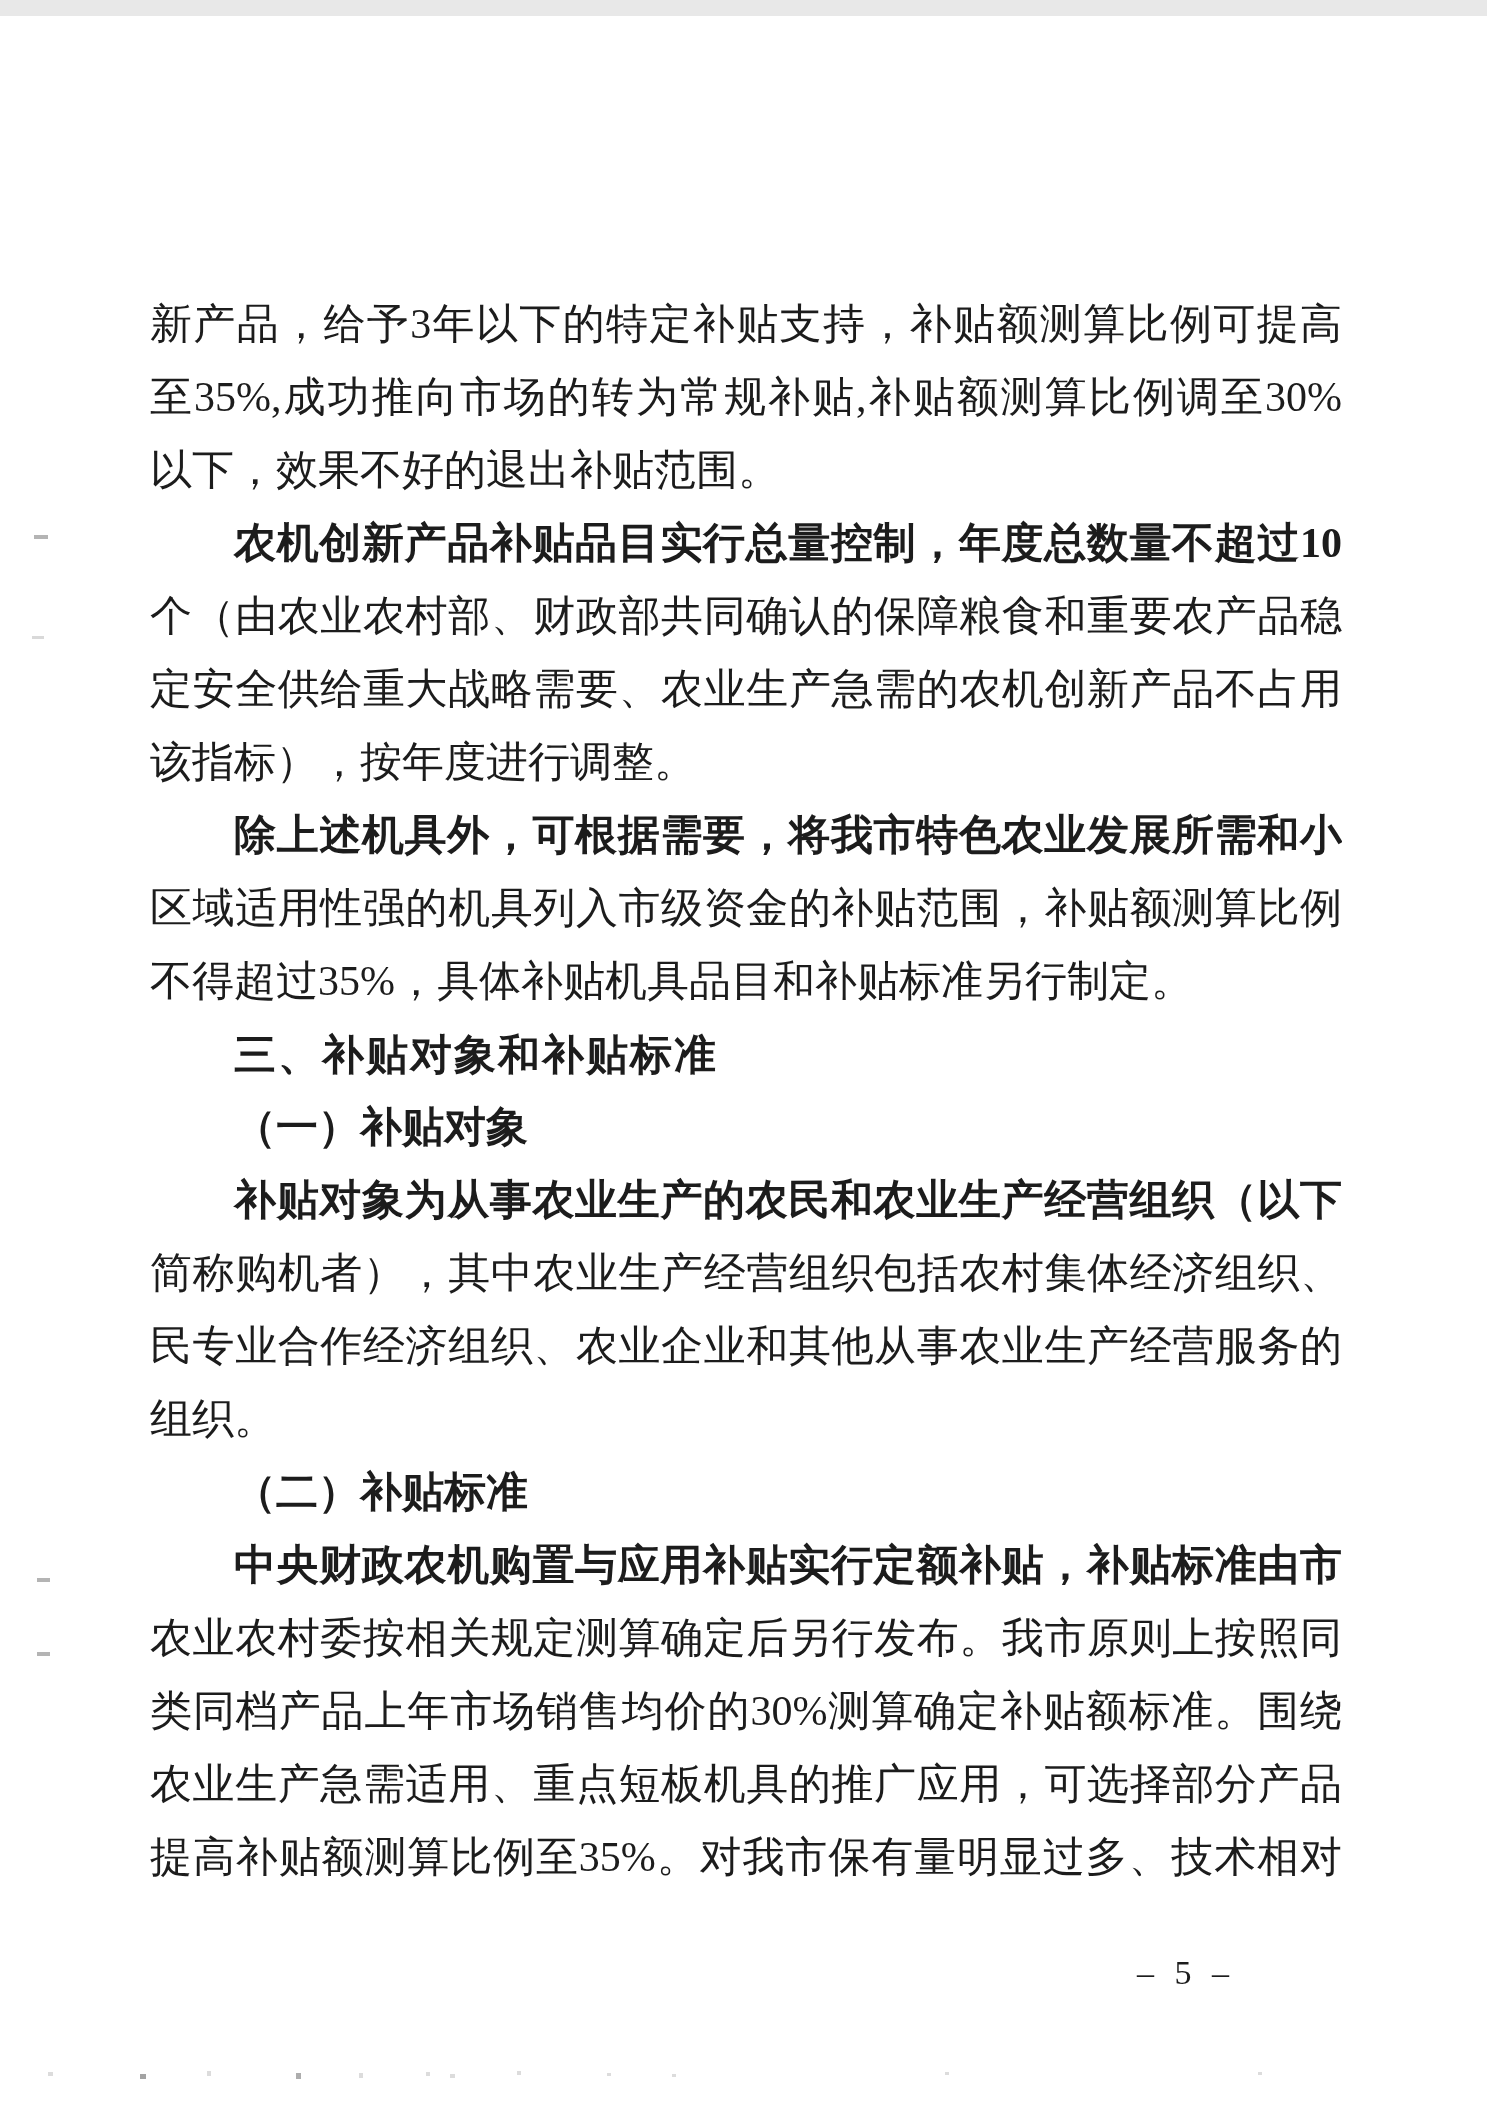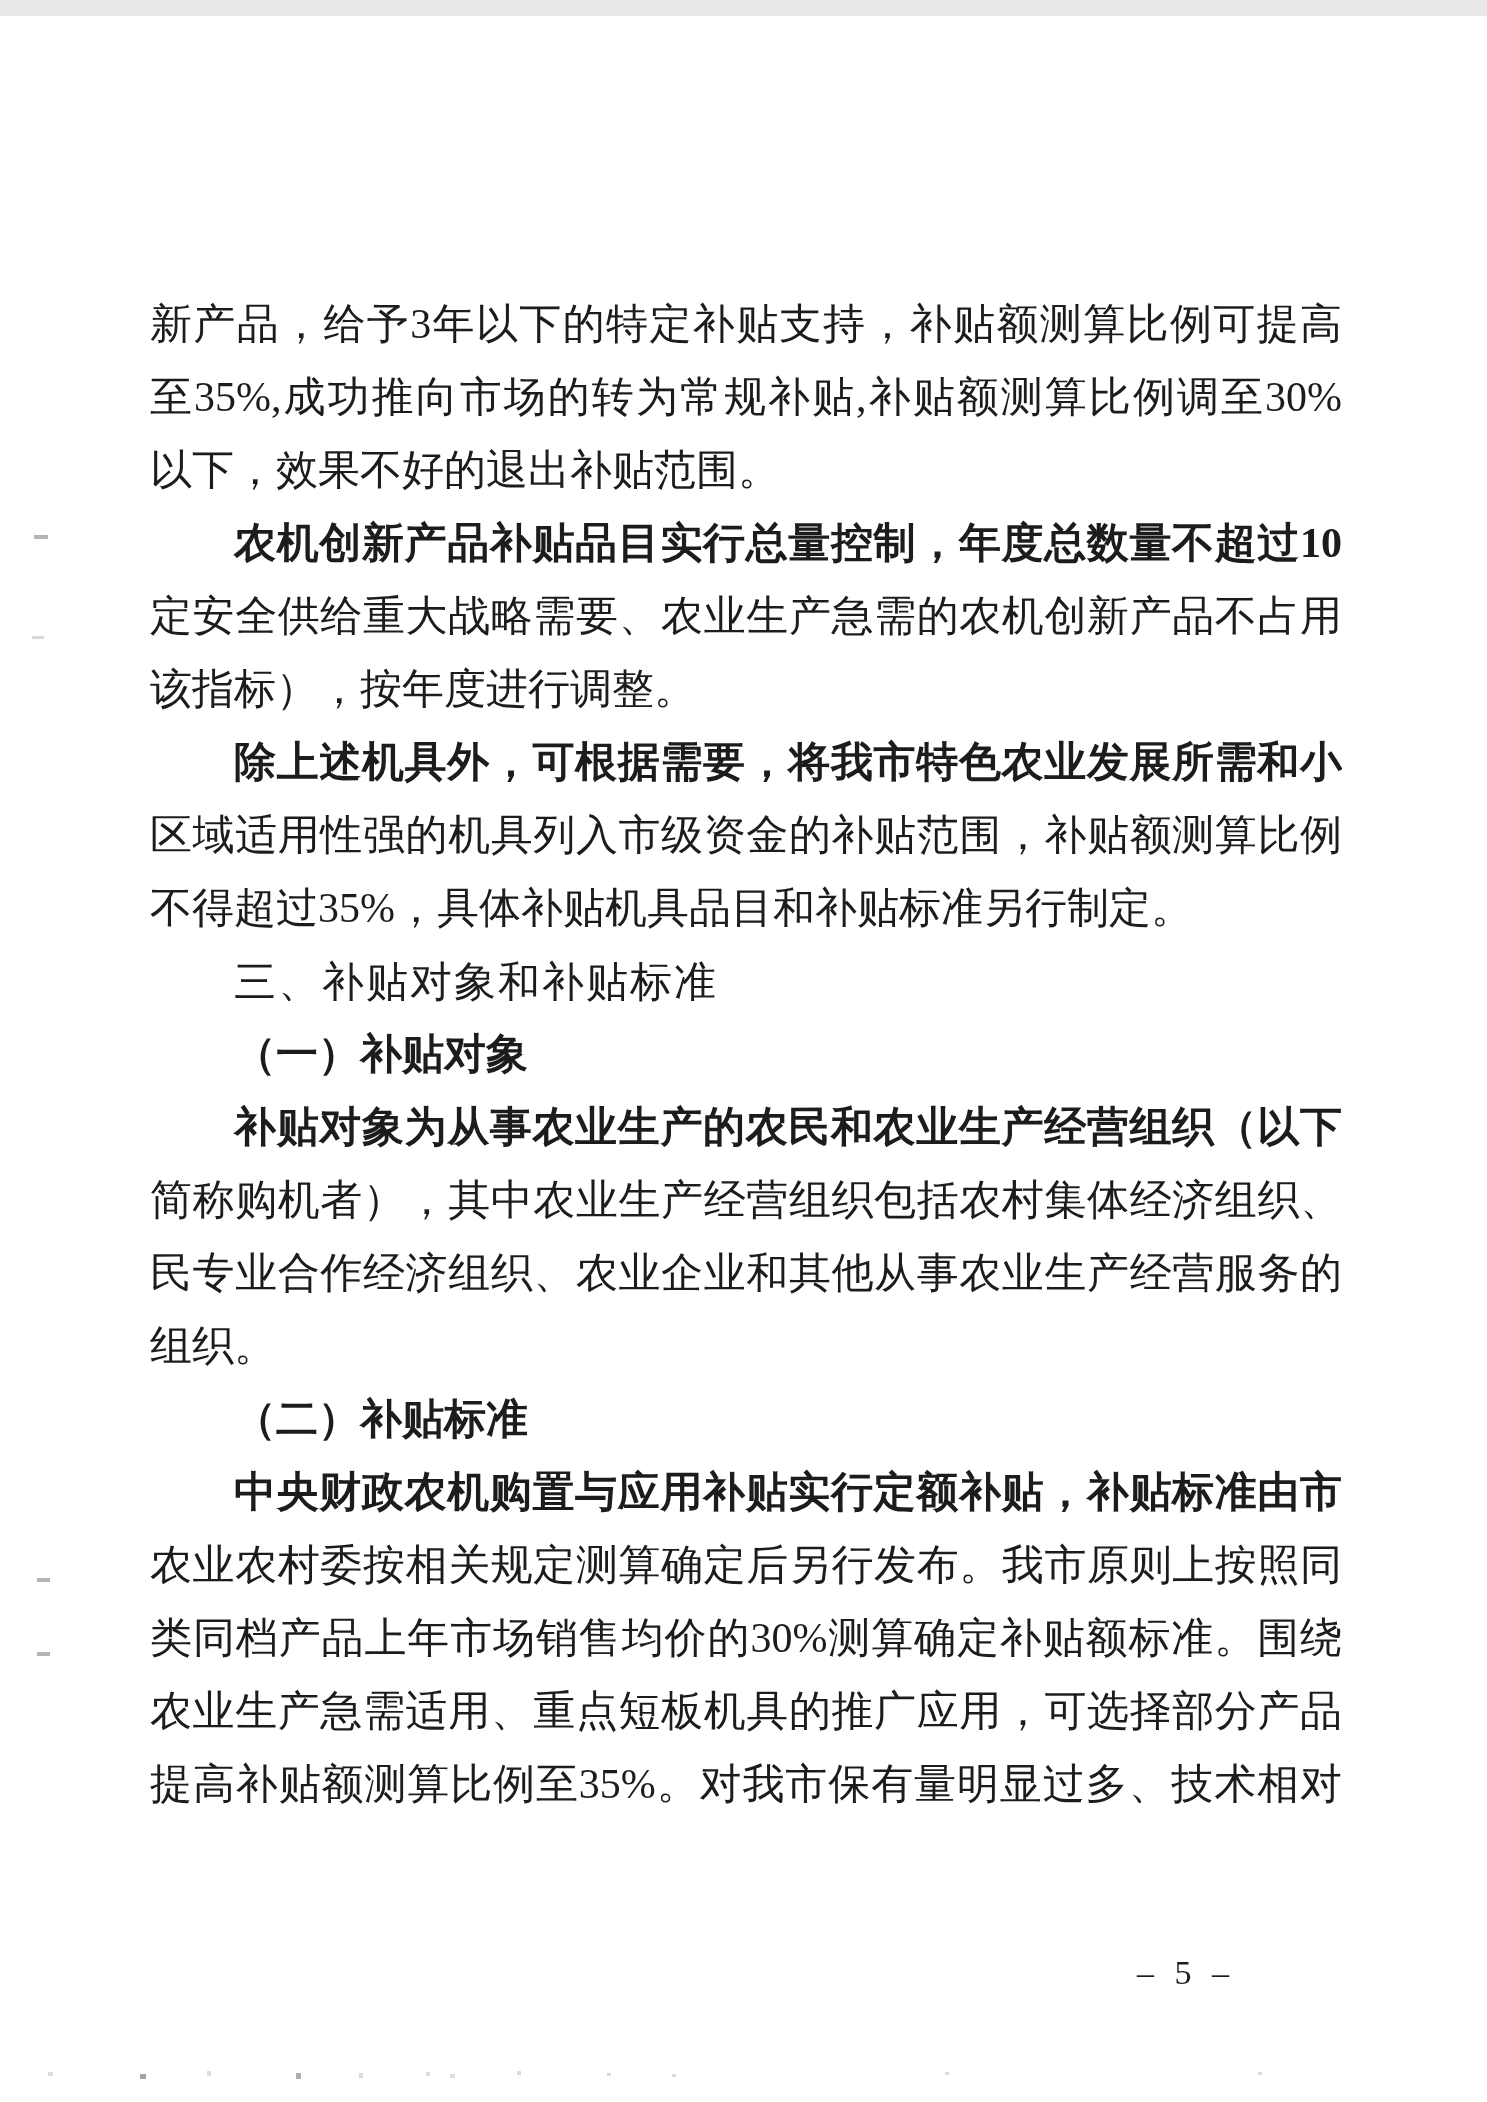--- a/index.html
+++ b/index.html
@@ -37,21 +37,21 @@
   .line.subheading {
     text-align: right;
     text-align-last: left;
   }
   .line.indent {
     text-indent: 84px;
     font-weight: bold;
   }
   .line.heading {
     font-family: "Liberation Sans", "DejaVu Sans", sans-serif;
-    font-weight: normal;
+    font-weight: bold;
     letter-spacing: 2px;
     text-align: center;
     text-align-last: left;
   }
   .page-number {
     position: absolute;
     top: 1938px;
     right: 252px;
     font-size: 34px;
     letter-spacing: 6px;
@@ -70,20 +70,21 @@
 </head>
 <body>
 
 <div class="page">
 
   <div class="text-block">
       <div class="line full">新产品，给予3年以下的特定补贴支持，补贴额测算比例可提高</div>
       <div class="line full">至35%,成功推向市场的转为常规补贴,补贴额测算比例调至30%</div>
       <div class="line end">以下，效果不好的退出补贴范围。</div>
       <div class="line full indent">农机创新产品补贴品目实行总量控制，年度总数量不超过10</div>
+      <div class="line full">个（由农业农村部、财政部共同确认的保障粮食和重要农产品稳</div>
       <div class="line full">定安全供给重大战略需要、农业生产急需的农机创新产品不占用</div>
       <div class="line end">该指标），按年度进行调整。</div>
       <div class="line full indent">除上述机具外，可根据需要，将我市特色农业发展所需和小</div>
       <div class="line full">区域适用性强的机具列入市级资金的补贴范围，补贴额测算比例</div>
       <div class="line end">不得超过35%，具体补贴机具品目和补贴标准另行制定。</div>
       <div class="line heading indent">三、补贴对象和补贴标准</div>
       <div class="line subheading indent">（一）补贴对象</div>
       <div class="line full indent">补贴对象为从事农业生产的农民和农业生产经营组织（以下</div>
       <div class="line full">简称购机者），其中农业生产经营组织包括农村集体经济组织、农</div>
       <div class="line full">民专业合作经济组织、农业企业和其他从事农业生产经营服务的</div>

